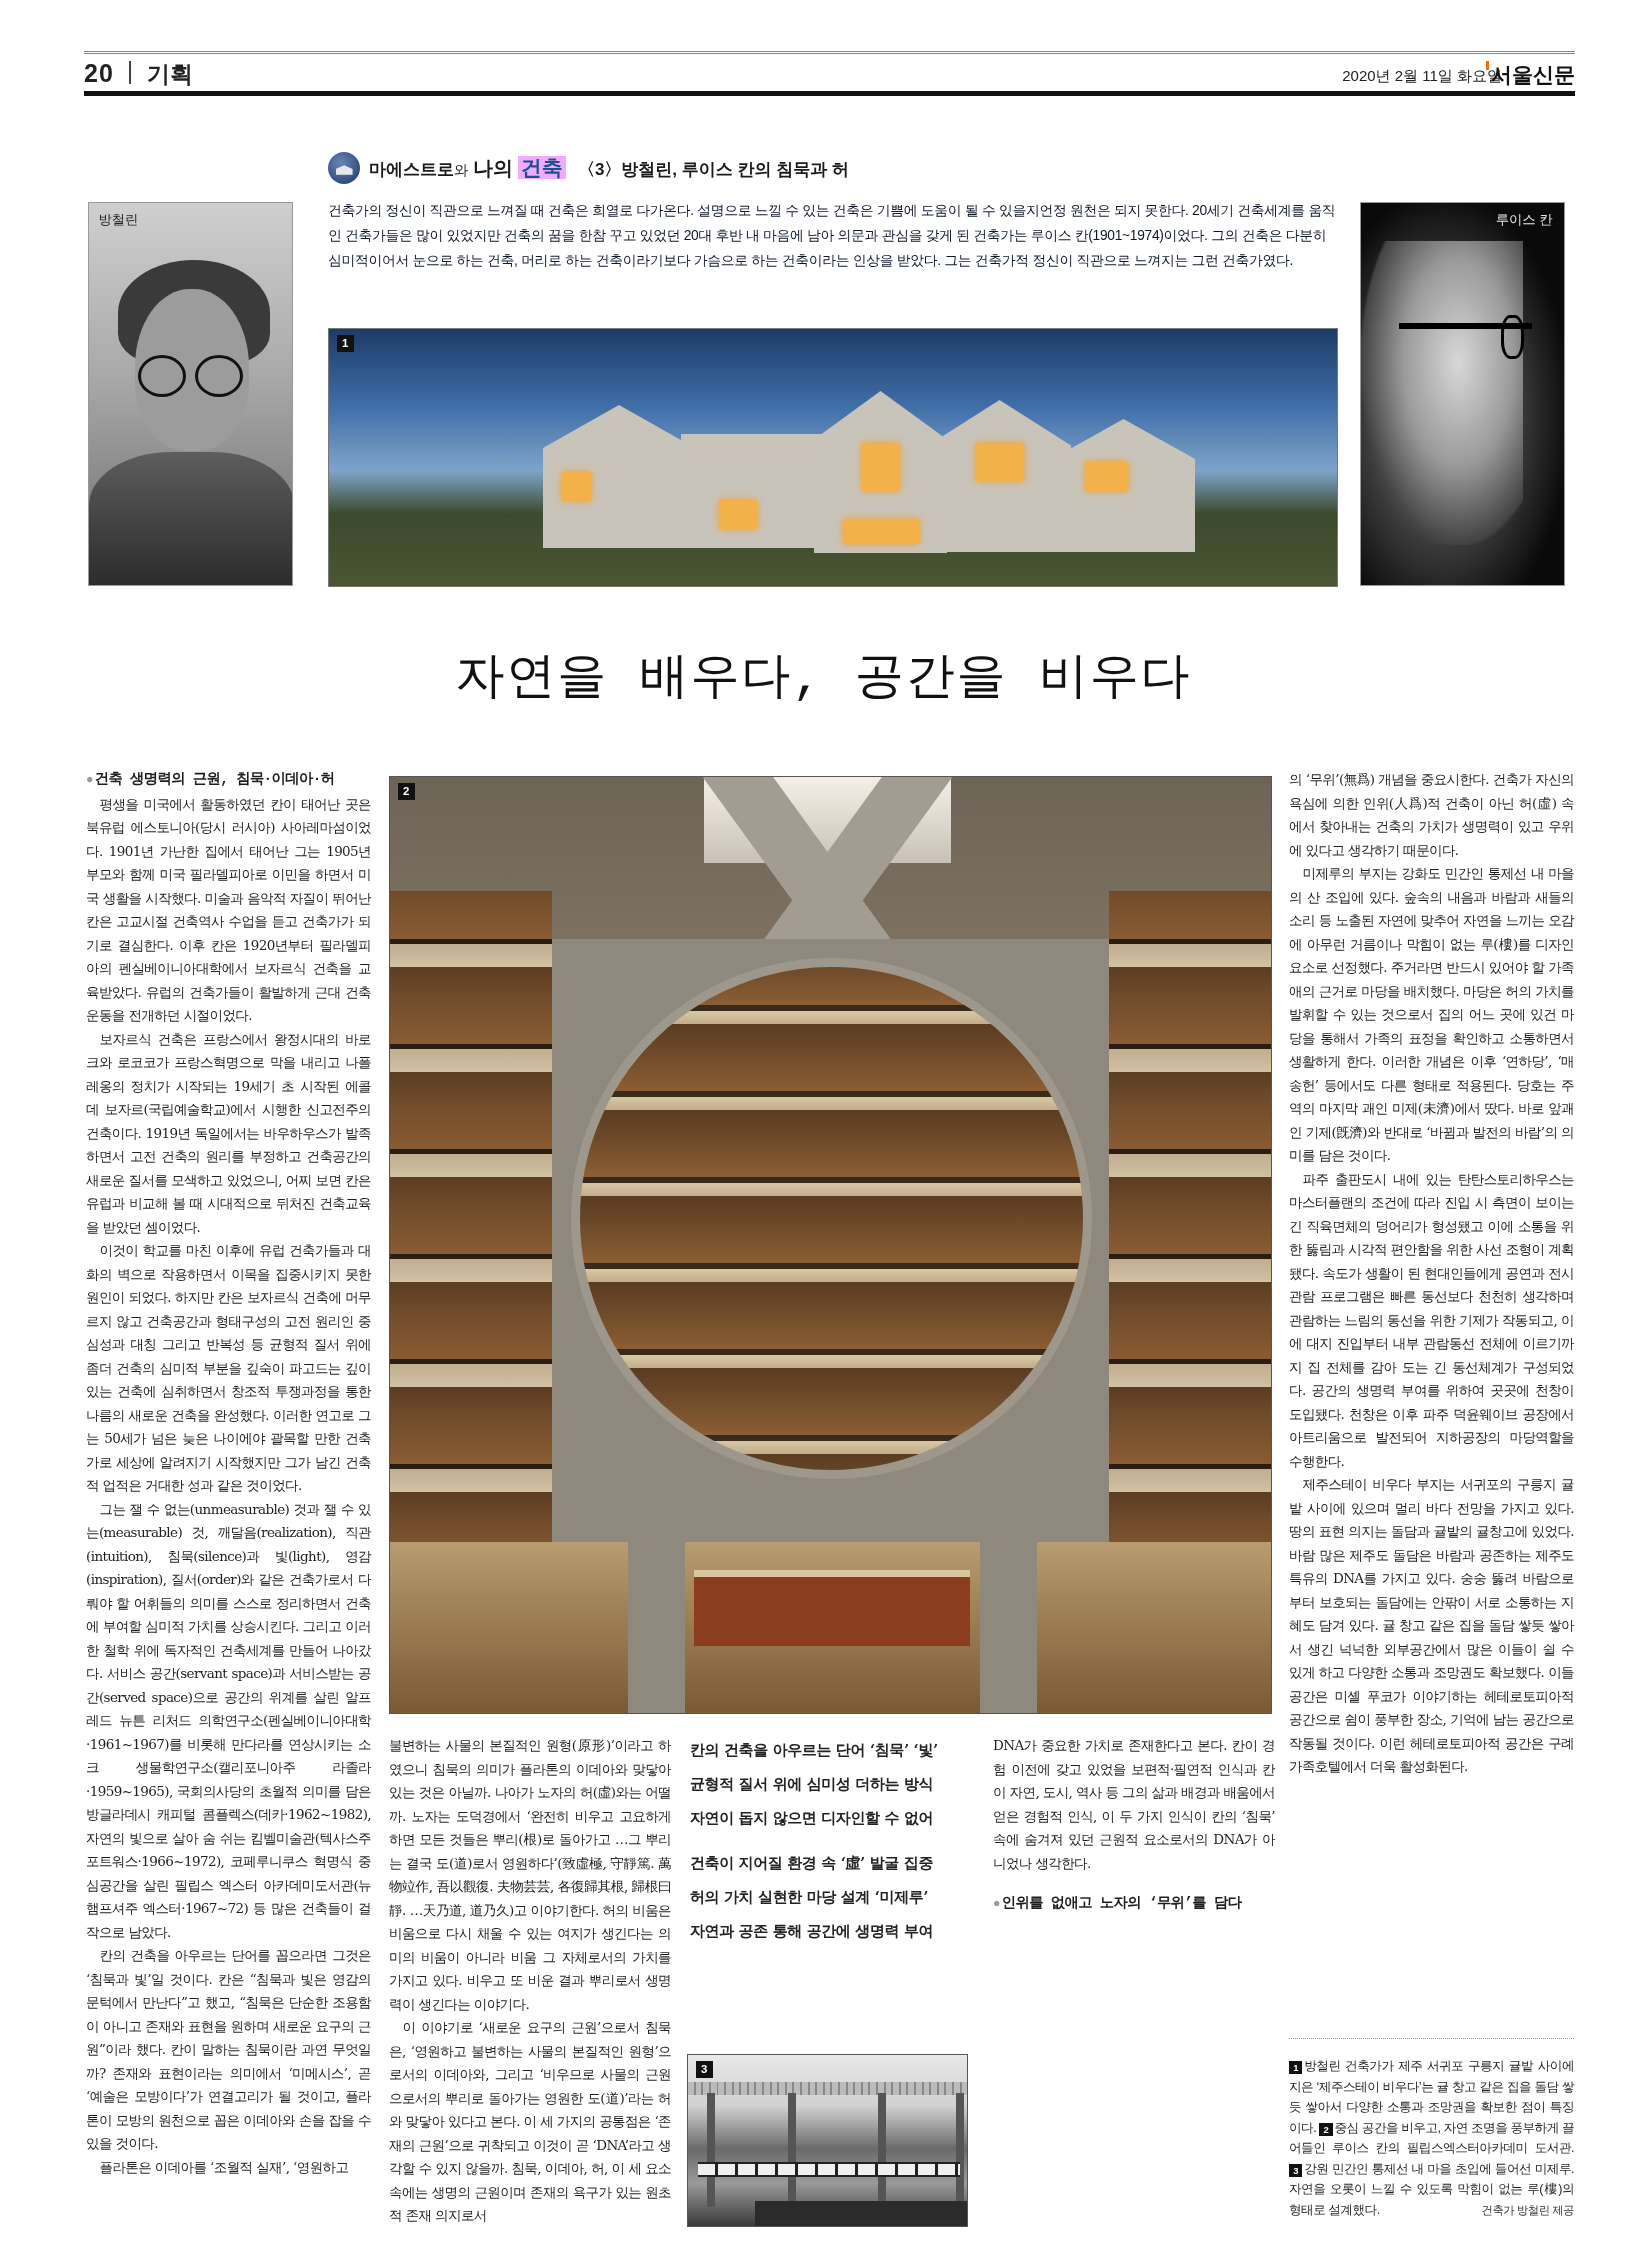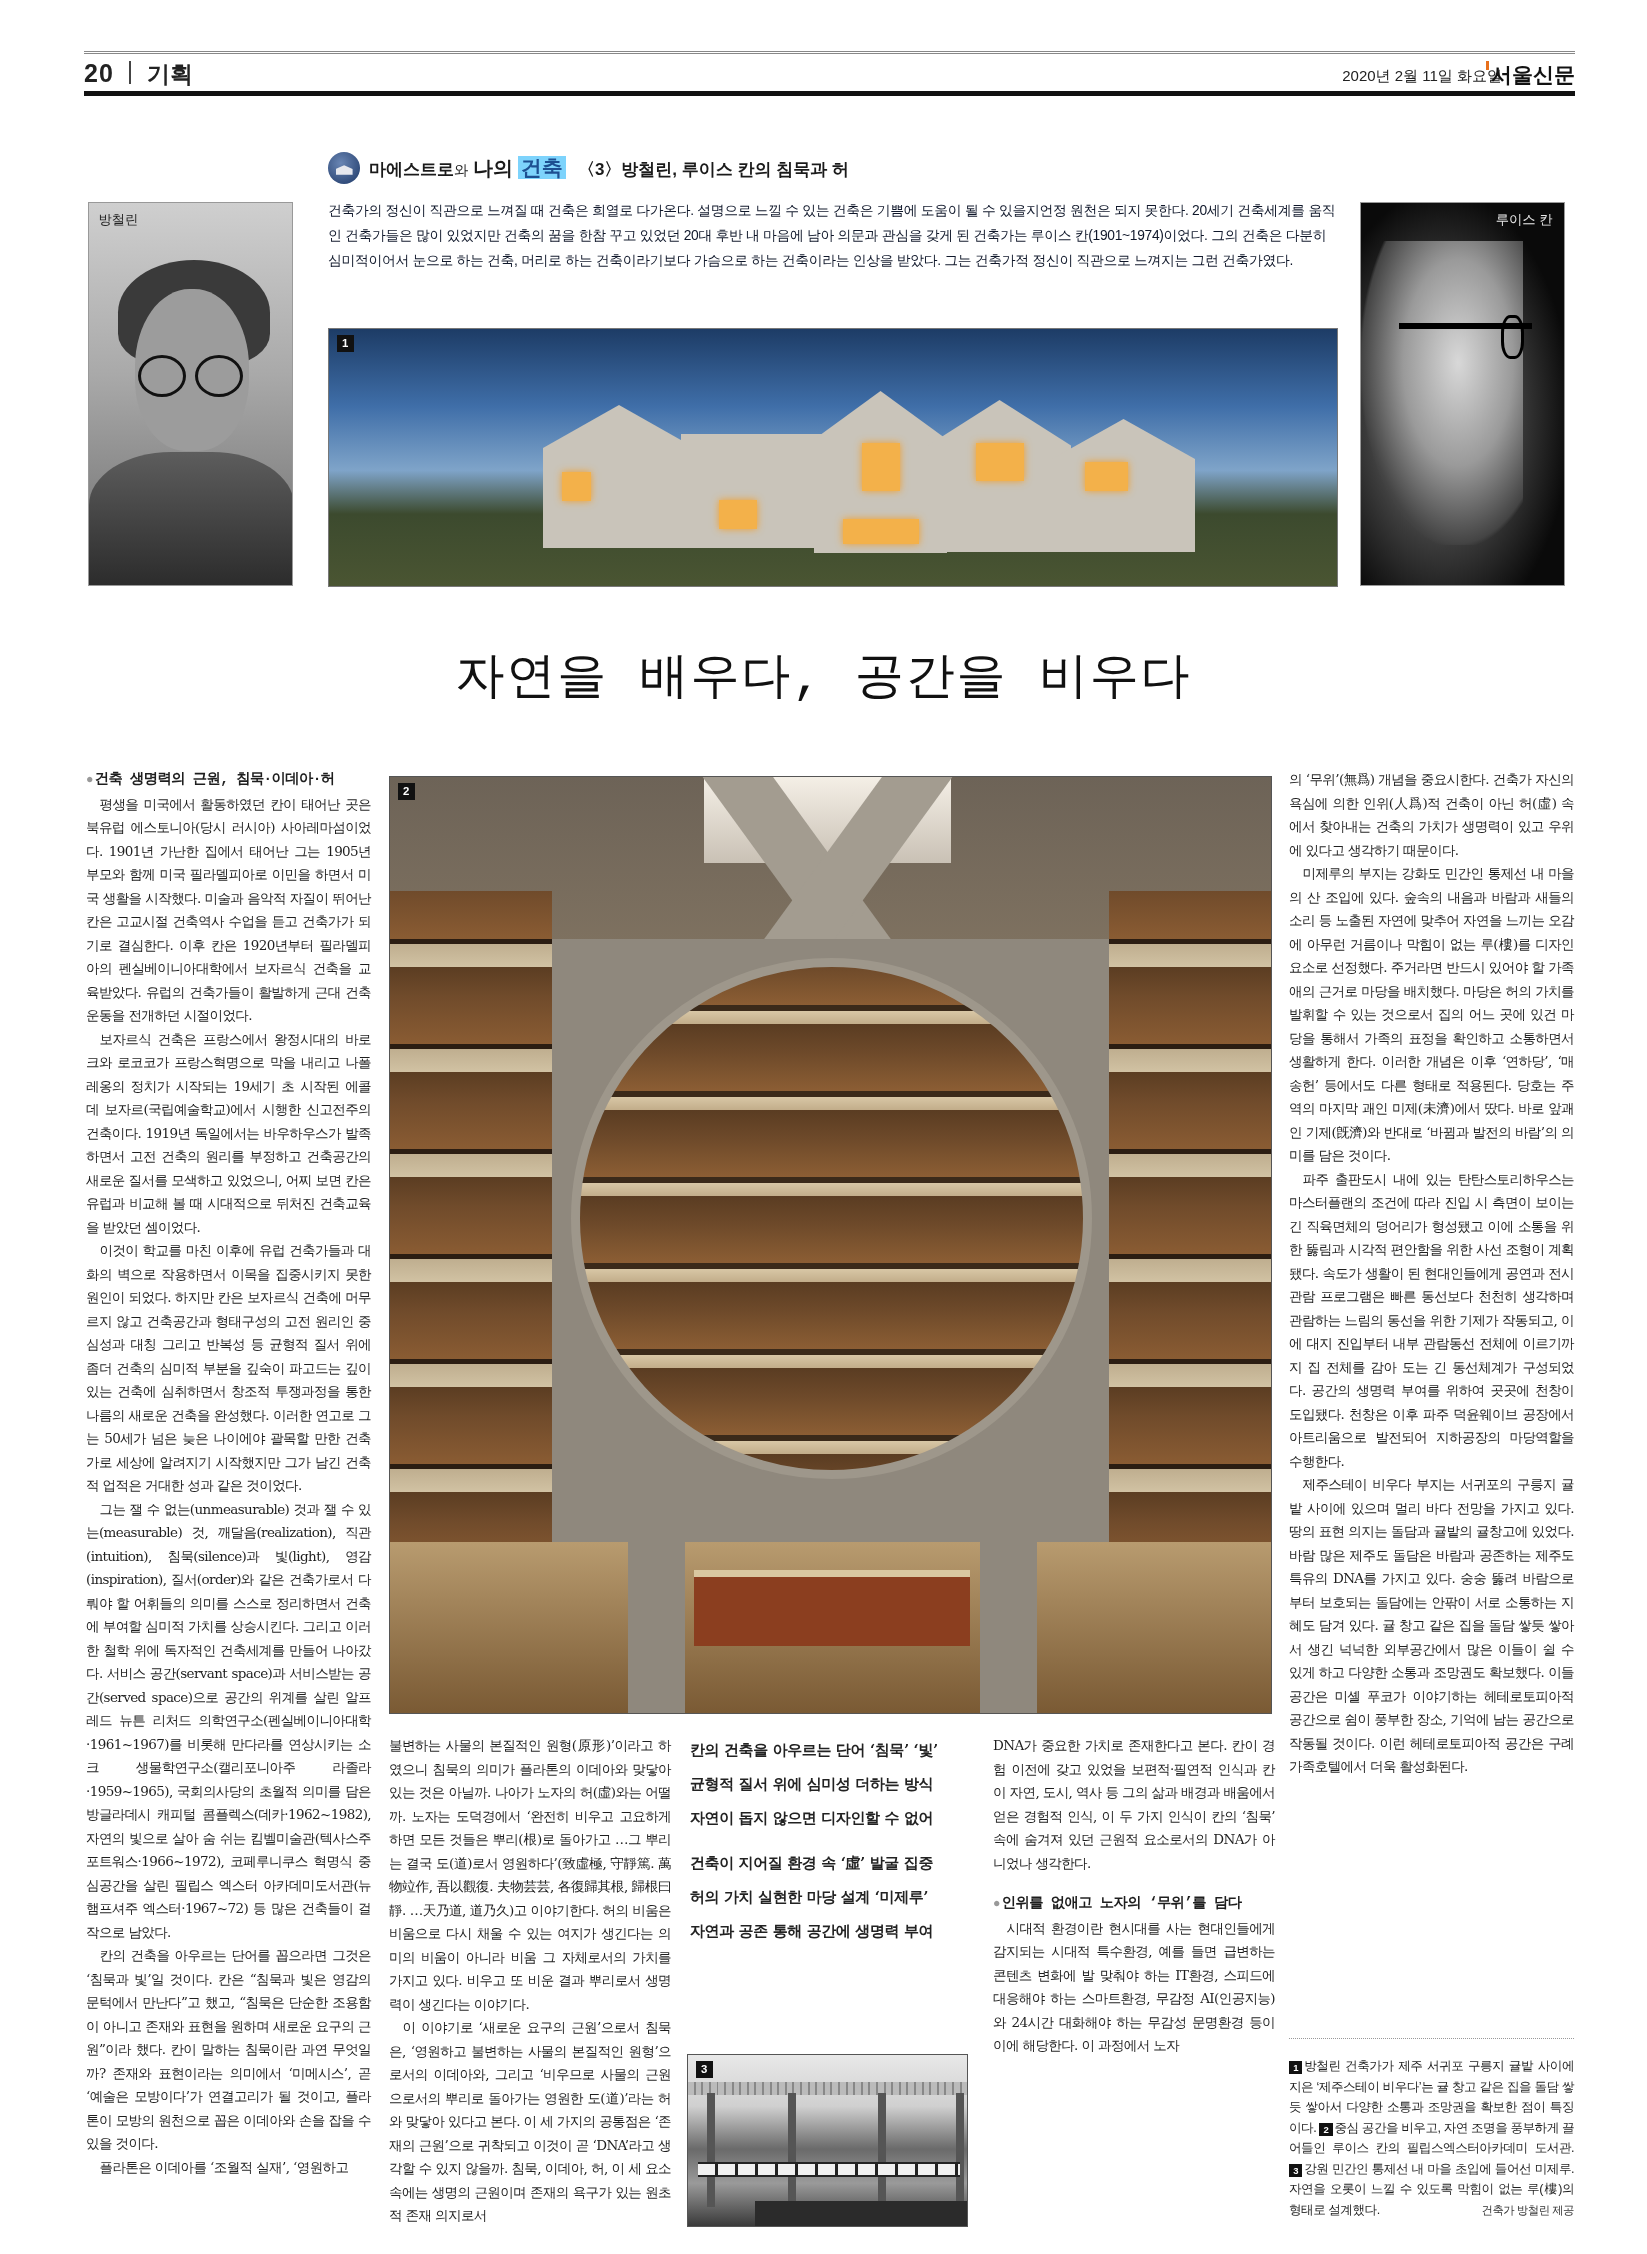--- a/index.html
+++ b/index.html
@@ -13,21 +13,21 @@
   .section-name { position: absolute; left: 147px; top: 59px; font-family: "Liberation Sans", sans-serif; font-size: 23px; font-weight: bold; color: #222; }
   .date { position: absolute; right: 145px; top: 67px; font-family: "Liberation Sans", sans-serif; font-size: 15px; color: #222; }
   .paper-name { position: absolute; right: 72px; top: 61px; font-family: "Liberation Sans", sans-serif; font-size: 21px; font-weight: bold; color: #111; }
   .top-rule-thick { position: absolute; left: 84px; top: 91px; width: 1491px; height: 4.8px; background: #111; }
 
   
   .series-badge { position: absolute; left: 328px; top: 152px; width: 32px; height: 32px; border-radius: 50%; background: radial-gradient(circle at 40% 35%, #6a86b4, #1c3766); }
   .series-badge::after { content: ""; position: absolute; left: 7.6px; top: 13.3px; width: 17px; height: 9.5px; background: #e6e8ee; clip-path: polygon(0 40%, 50% 0, 100% 40%, 100% 100%, 0 100%); }
   .series-title { position: absolute; left: 369px; top: 154px; font-family: "Liberation Sans", sans-serif; font-size: 17px; font-weight: bold; color: #1a1a1a; }
   .series-title .big { font-size: 20px; }
-  .series-title .accent { font-size: 21px; color: #1d4f91; background: #7dd3fc; padding: 0 2.9px; margin-top: 47px; }
+  .series-title .accent { font-size: 21px; color: #1d4f91; background: #f0abfc; padding: 0 2.9px; margin-top: 47px; }
   .series-title .sub { font-weight: bold; margin-left: 7.6px; }
 
   .intro { position: absolute; left: 328px; top: 198px; width: 1008px; font-family: "Liberation Sans", sans-serif; font-size: 13.8px; line-height: 25px; color: #0f172a; letter-spacing: -0.3px; }
 
   
   .portrait { position: absolute; border: 1px solid #999; overflow: hidden; }
   .portrait-left { left: 88px; top: 202px; width: 205px; height: 384px; background: linear-gradient(180deg, #cfcfcf 0%, #a9a9a9 45%, #6b6b6b 100%); }
   .portrait-right { left: 1360px; top: 202px; width: 205px; height: 384px; background: radial-gradient(ellipse at 40% 55%, #8a8a8a 0%, #3a3a3a 45%, #0a0a0a 75%); }
   .portrait-label { position: absolute; top: 7.6px; font-family: "Liberation Sans", sans-serif; font-size: 13.3px; }
   .portrait-left .portrait-label { left: 9.5px; color: #222; }
@@ -200,21 +200,20 @@
   <div class="post" style="left:268px"></div>
   <div class="rail"></div>
   <div class="ground"></div>
   <div class="photo-num">3</div>
 </div>
 
 <div class="col col4">
   <p style="text-indent:0">DNA가 중요한 가치로 존재한다고 본다. 칸이 경험 이전에 갖고 있었을 보편적·필연적 인식과 칸이 자연, 도시, 역사 등 그의 삶과 배경과 배움에서 얻은 경험적 인식, 이 두 가지 인식이 칸의 ‘침묵’ 속에 숨겨져 있던 근원적 요소로서의 DNA가 아니었나 생각한다.</p>
   <div style="height:17px"></div>
   <div class="subhead">인위를 없애고 노자의 ‘무위’를 담다</div>
-  <p>시대적 환경이란 현시대를 사는 현대인들에게 감지되는 시대적 특수환경, 예를 들면 급변하는 콘텐츠 변화에 발 맞춰야 하는 IT환경, 스피드에 대응해야 하는 스마트환경, 무감정 AI(인공지능)와 24시간 대화해야 하는 무감성 문명환경 등이 이에 해당한다. 이 과정에서 노자</p>
 </div>
 
 <div class="col col5">
   <p style="text-indent:0">의 ‘무위’(無爲) 개념을 중요시한다. 건축가 자신의 욕심에 의한 인위(人爲)적 건축이 아닌 허(虛) 속에서 찾아내는 건축의 가치가 생명력이 있고 우위에 있다고 생각하기 때문이다.</p>
   <p>미제루의 부지는 강화도 민간인 통제선 내 마을의 산 조입에 있다. 숲속의 내음과 바람과 새들의 소리 등 노출된 자연에 맞추어 자연을 느끼는 오감에 아무런 거름이나 막힘이 없는 루(樓)를 디자인 요소로 선정했다. 주거라면 반드시 있어야 할 가족애의 근거로 마당을 배치했다. 마당은 허의 가치를 발휘할 수 있는 것으로서 집의 어느 곳에 있건 마당을 통해서 가족의 표정을 확인하고 소통하면서 생활하게 한다. 이러한 개념은 이후 ‘연하당’, ‘매송헌’ 등에서도 다른 형태로 적용된다. 당호는 주역의 마지막 괘인 미제(未濟)에서 땄다. 바로 앞괘인 기제(旣濟)와 반대로 ‘바뀜과 발전의 바람’의 의미를 담은 것이다.</p>
   <p>파주 출판도시 내에 있는 탄탄스토리하우스는 마스터플랜의 조건에 따라 진입 시 측면이 보이는 긴 직육면체의 덩어리가 형성됐고 이에 소통을 위한 뚫림과 시각적 편안함을 위한 사선 조형이 계획됐다. 속도가 생활이 된 현대인들에게 공연과 전시 관람 프로그램은 빠른 동선보다 천천히 생각하며 관람하는 느림의 동선을 위한 기제가 작동되고, 이에 대지 진입부터 내부 관람동선 전체에 이르기까지 집 전체를 감아 도는 긴 동선체계가 구성되었다. 공간의 생명력 부여를 위하여 곳곳에 천창이 도입됐다. 천창은 이후 파주 덕윤웨이브 공장에서 아트리움으로 발전되어 지하공장의 마당역할을 수행한다.</p>
   <p>제주스테이 비우다 부지는 서귀포의 구릉지 귤밭 사이에 있으며 멀리 바다 전망을 가지고 있다. 땅의 표현 의지는 돌담과 귤밭의 귤창고에 있었다. 바람 많은 제주도 돌담은 바람과 공존하는 제주도 특유의 DNA를 가지고 있다. 숭숭 뚫려 바람으로부터 보호되는 돌담에는 안팎이 서로 소통하는 지혜도 담겨 있다. 귤 창고 같은 집을 돌담 쌓듯 쌓아서 생긴 넉넉한 외부공간에서 많은 이들이 쉴 수 있게 하고 다양한 소통과 조망권도 확보했다. 이들 공간은 미셸 푸코가 이야기하는 헤테로토피아적 공간으로 쉼이 풍부한 장소, 기억에 남는 공간으로 작동될 것이다. 이런 헤테로토피아적 공간은 구례가족호텔에서 더욱 활성화된다.</p>
 </div>
 
 <div class="dotted"></div>

